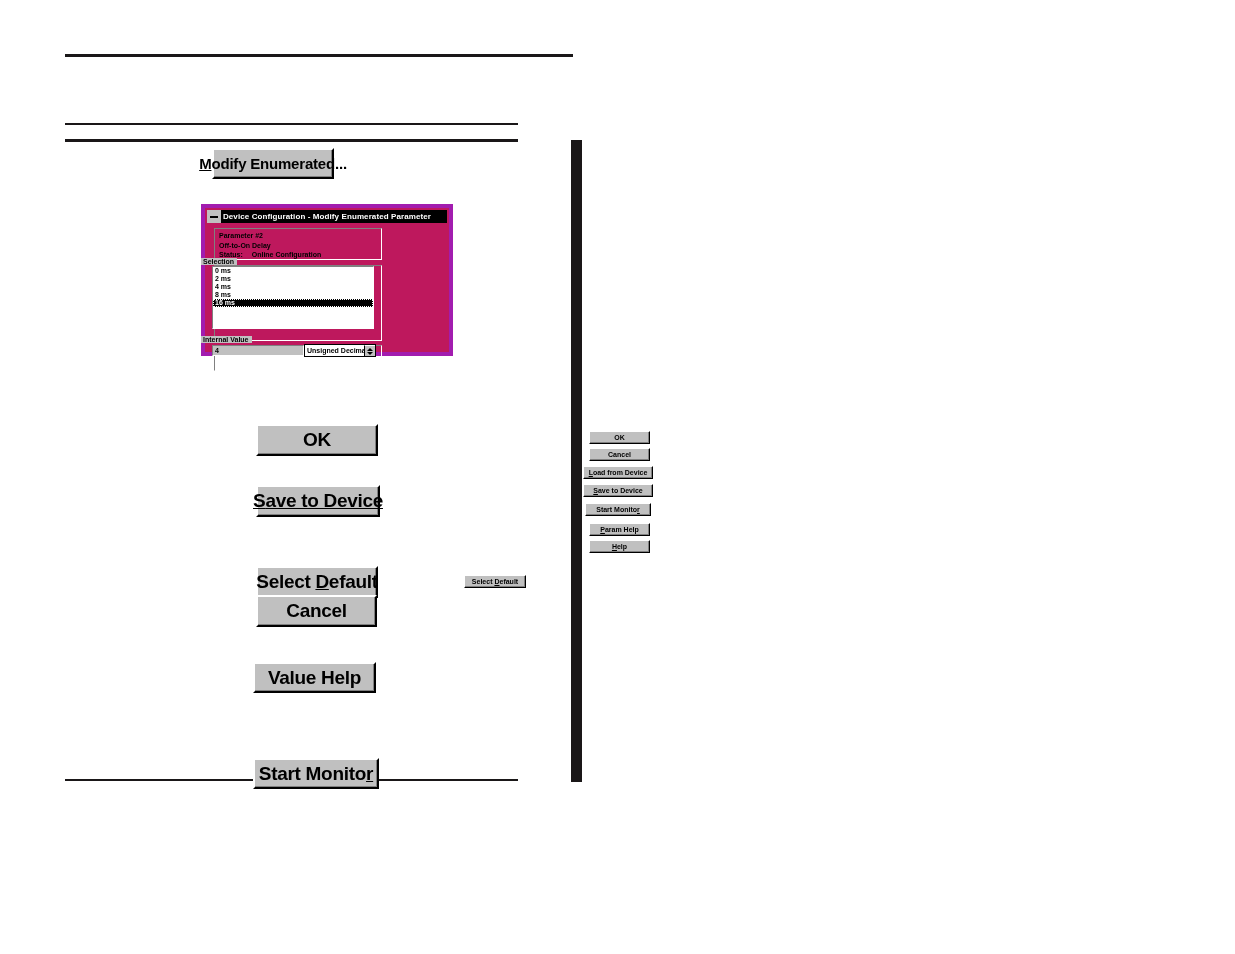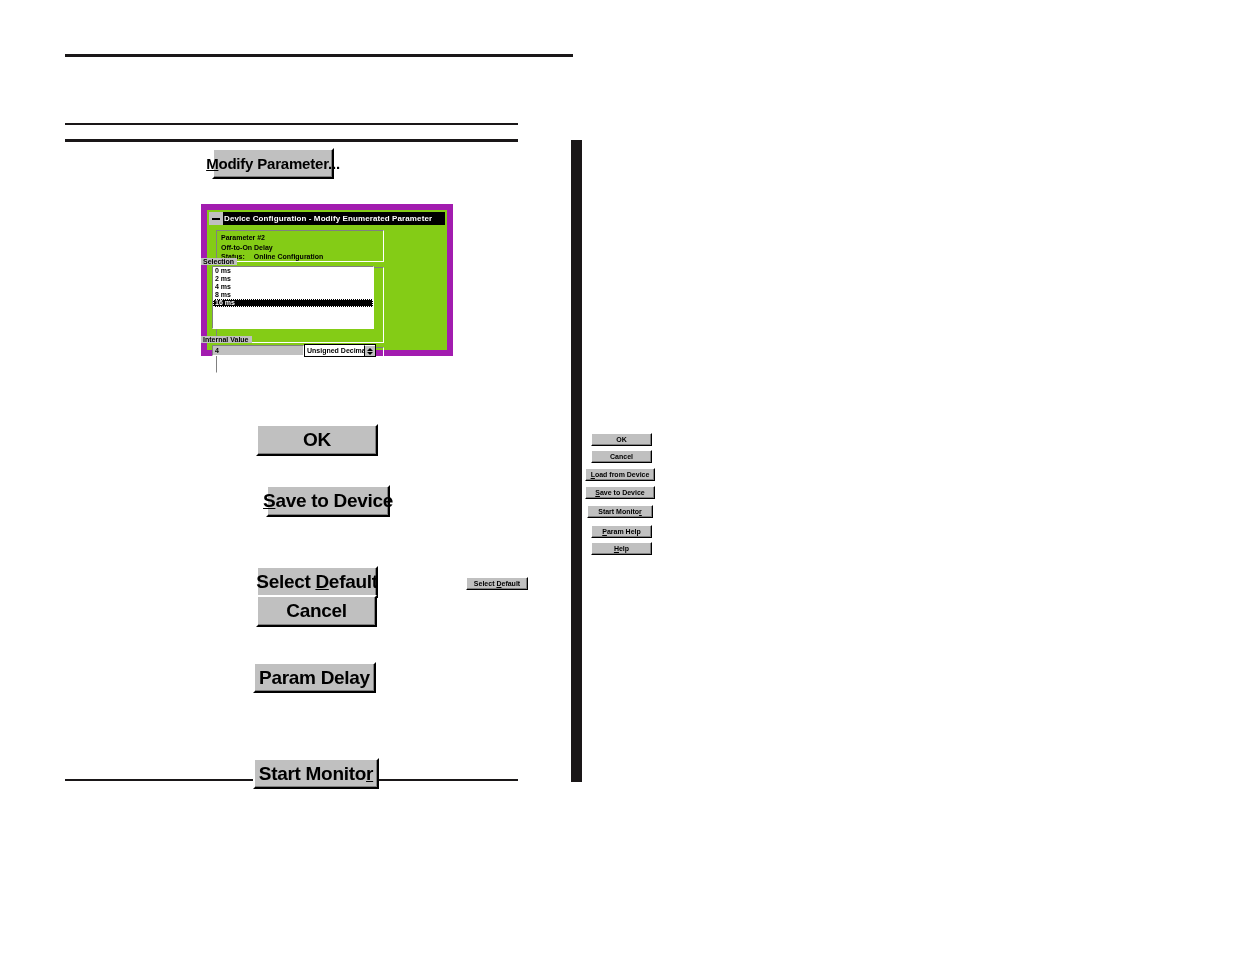--- a/index.html
+++ b/index.html
@@ -60,35 +60,35 @@
     font-size: 15px; font-weight: bold; letter-spacing: -0.2px;
   }
 
   
   .bigbtn {
     font-size: 19px;
     font-weight: bold;
     letter-spacing: -0.3px;
   }
   #ok-button            { left: 256px; top: 424px; width: 122px; height: 32px; }
-  #save-to-device-button{ left: 266px; top: 485px; width: 124px; height: 32px; }
+  #save-to-device-button{ left: 256px; top: 485px; width: 124px; height: 32px; text-decoration: underline; }
   #select-default-button{ left: 256px; top: 543px; width: 122px; height: 32px; margin-top: 23px; }
   #cancel-button        { left: 256px; top: 595px; width: 121px; height: 32px; }
   #param-help-button    { left: 253px; top: 662px; width: 123px; height: 31px; }
   #start-monitor-button { left: 253px; top: 721px; width: 126px; height: 31px; margin-top: 37px; }
 
   
   #device-config-dialog {
     position: absolute;
     left: 201px;
     top: 204px;
     width: 252px;
     height: 152px;
-    background: #84cc16;
-    border: 6px solid #a21caf;
+    background: #be185d;
+    border: 4px solid #a21caf;
     box-sizing: border-box;
     font-size: 7px;
     font-weight: bold;
   }
 
   #dialog-titlebar {
     position: absolute;
     left: 2px; top: 2px; right: 2px;
     height: 13px;
     background: #000000;
@@ -281,21 +281,21 @@
 </head>
 <body>
 
 <div class="rule" id="rule-top"></div>
 <div class="rule" id="rule-mid-thin"></div>
 <div class="rule" id="rule-mid-thick"></div>
 <div class="rule" id="rule-bottom"></div>
 <div class="rule" id="sidebar-bar"></div>
 
 <div class="btn3d" id="modify-parameter-button">
-  <span class="lbl"><span class="u">M</span><span>odify Parameter...</span></span>
+  <span class="lbl"><span class="u">M</span><span>odify Enumerated...</span></span>
 </div>
 
 <div id="device-config-dialog">
 
   <div id="dialog-titlebar">
     <div id="dialog-system-box">
         <div class="bar"></div>
       </div>
     <div id="dialog-title-text">Device Configuration - Modify Enumerated Parameter</div>
   </div>
@@ -369,18 +369,18 @@
 
 <div class="btn3d bigbtn" id="select-default-button">
   <span class="lbl"><span>Select </span><span class="u">D</span><span>efault</span></span>
 </div>
 
 <div class="btn3d bigbtn" id="cancel-button">
   <span class="lbl">Cancel</span>
 </div>
 
 <div class="btn3d bigbtn" id="param-help-button">
-  <span class="lbl">Param Delay</span>
+  <span class="lbl">Value Help</span>
 </div>
 
 <div class="btn3d bigbtn" id="start-monitor-button">
   <span class="lbl"><span>Start Monito</span><span class="u">r</span></span>
 </div>
 
 </body></html>

